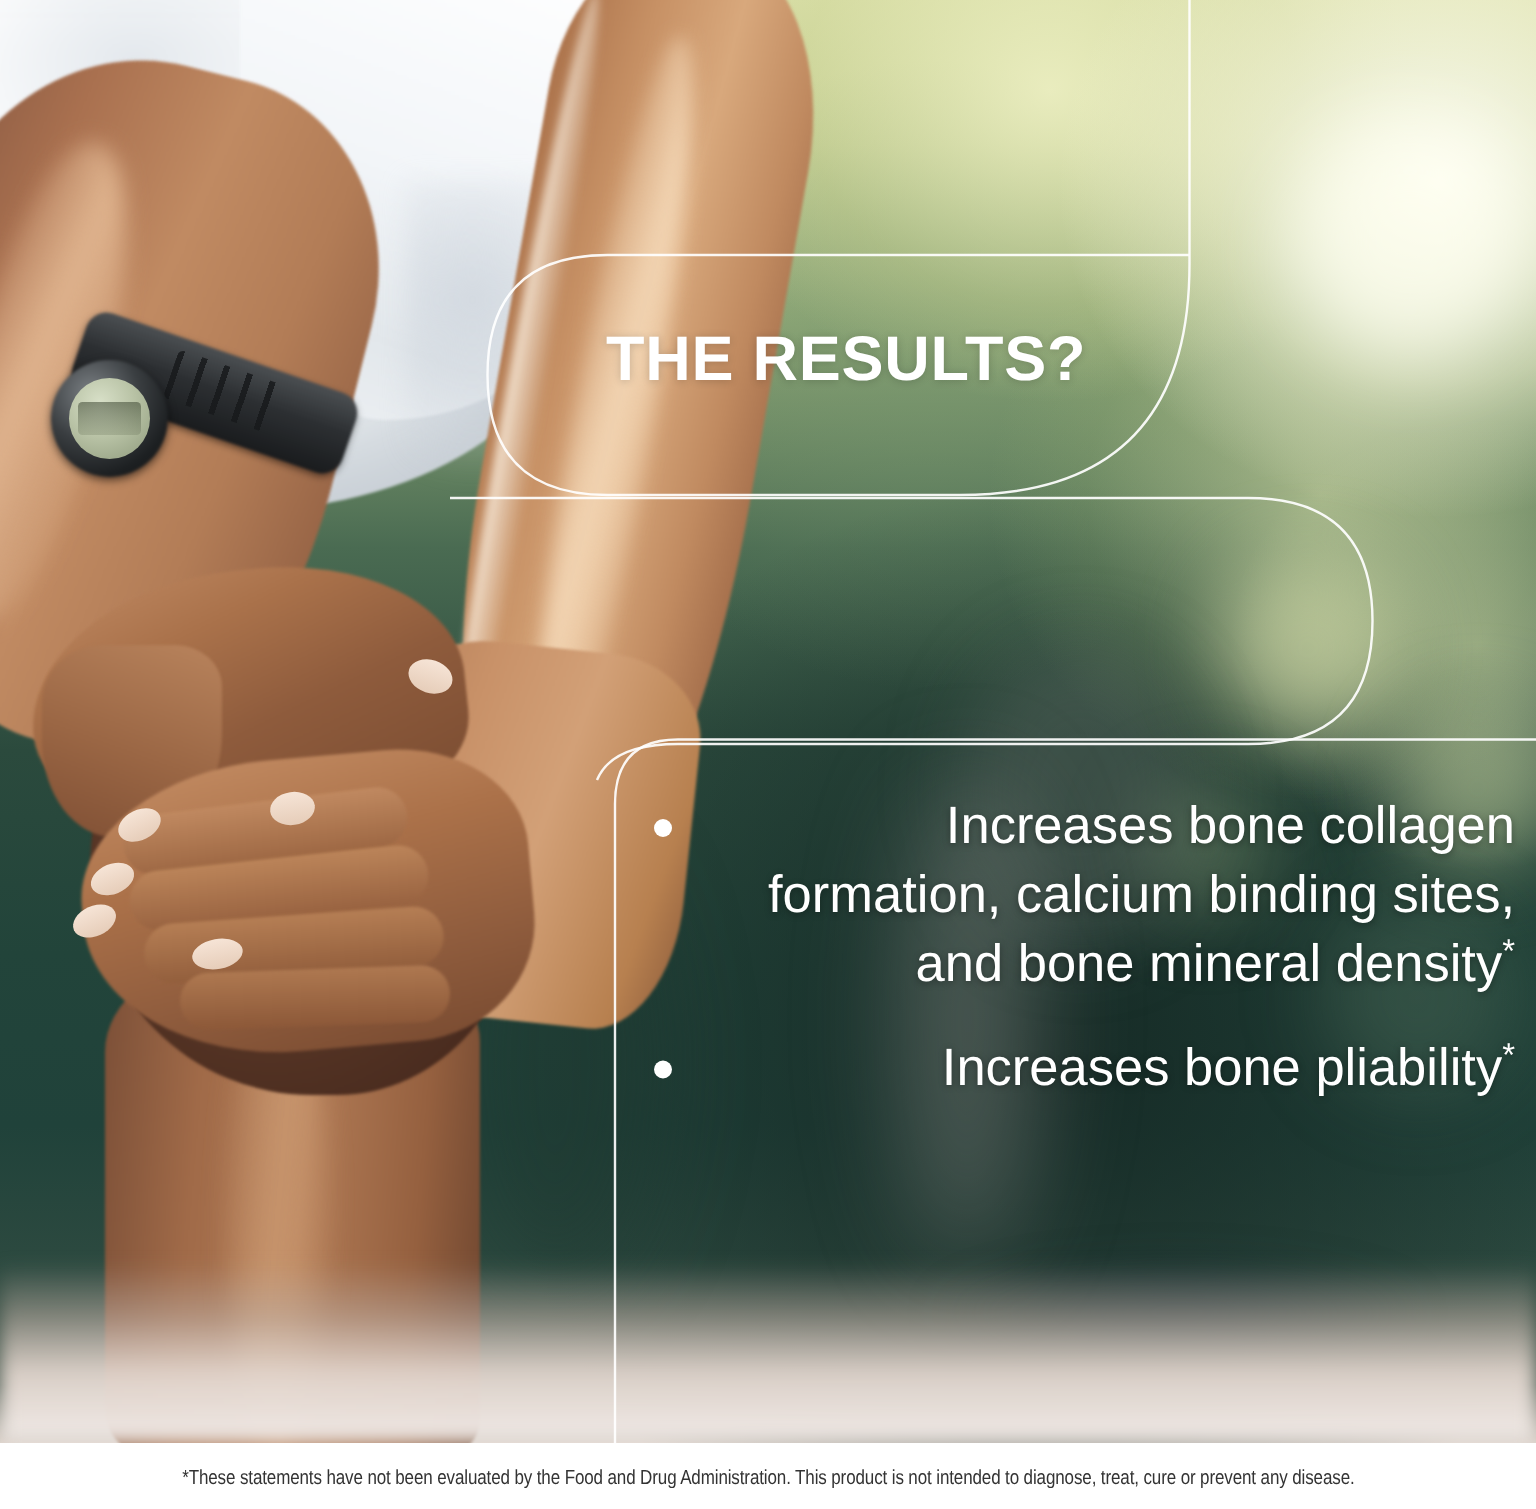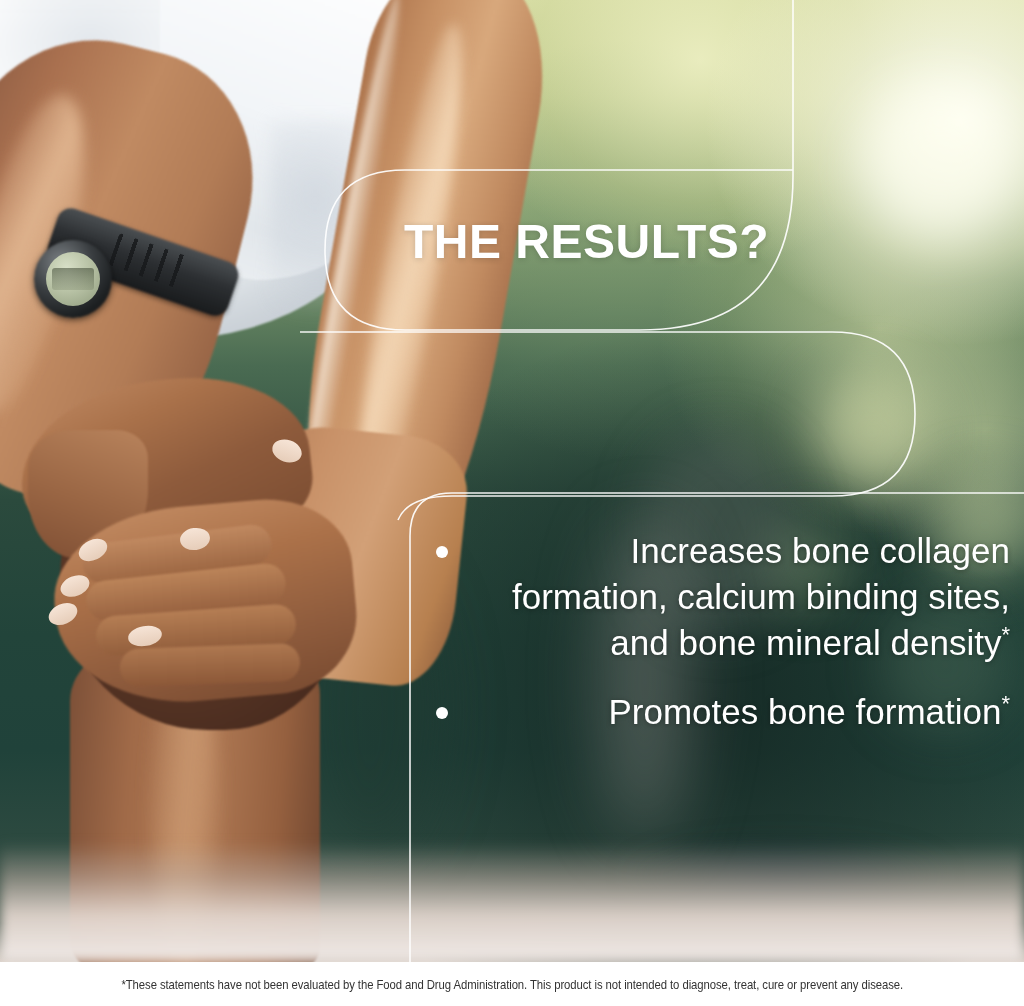--- a/index.html
+++ b/index.html
@@ -227,21 +227,21 @@
   
   .soft{ filter:blur(1.2px); }
   .softer{ filter:blur(2.4px); }
 
   
   #lines{ position:absolute; left:0; top:0; width:1024px; height:1006px; pointer-events:none; }
 
   
   #title{
     position:absolute; left:404px; top:218px;
-    font-size:48px; font-weight:700; letter-spacing:.5px;
+    font-size:42px; font-weight:700; letter-spacing:.5px;
     color:#ffffff; line-height:1;
     font-family:"Liberation Sans", sans-serif;
     text-shadow:0 1px 6px rgba(0,0,0,.18);
   }
   #bullets{
     position:absolute; left:430px; top:528px; width:580px;
     color:#ffffff;
     font-size:35px; line-height:1.32;
     font-family:"Liberation Sans", sans-serif;
     font-weight:400;
@@ -343,21 +343,21 @@
 
   <div id="title">THE RESULTS?</div>
 
   <div id="bullets">
     <div class="bullet">
       <span class="dot"></span>
       <span>Increases bone collagen formation, calcium binding sites, and bone mineral density</span><span class="star">*</span>
     </div>
     <div class="bullet">
       <span class="dot"></span>
-      <span>Promotes bone formation</span><span class="star">*</span>
+      <span>Increases bone pliability</span><span class="star">*</span>
     </div>
   </div>
 
   <div id="disclaimer">
     <span>*These statements have not been evaluated by the Food and Drug Administration. This product is not intended to diagnose, treat, cure or prevent any disease.</span>
   </div>
 
 </div>
 
 </body></html>

